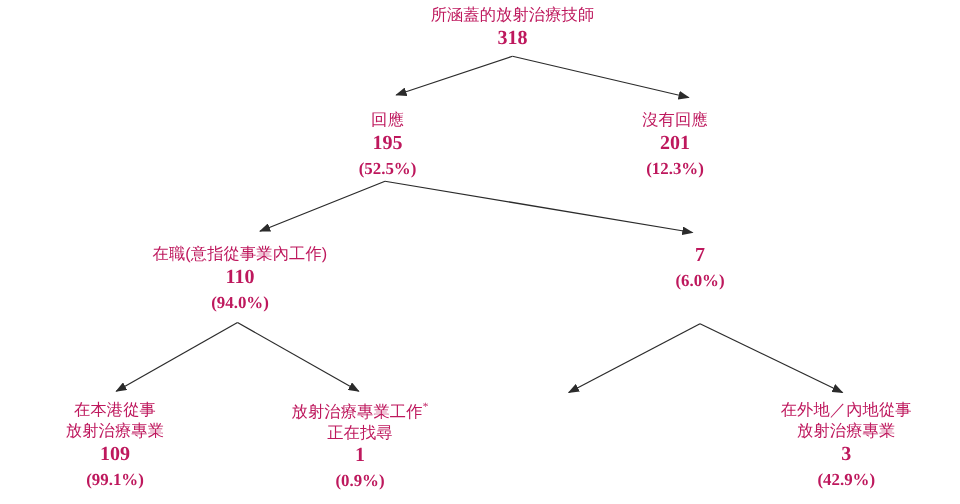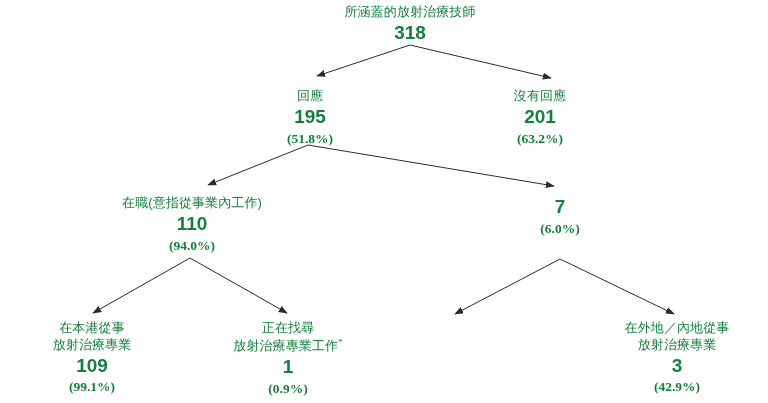--- a/index.html
+++ b/index.html
@@ -7,21 +7,21 @@
     padding: 0;
     background: #ffffff;
   }
   #canvas {
     position: relative;
     width: 768px;
     height: 403px;
     background: #ffffff;
     overflow: hidden;
     font-family: "Liberation Serif", "DejaVu Serif", serif;
-    color: #15803d;
+    color: #be185d;
   }
   svg#connectors {
     position: absolute;
     left: 0;
     top: 0;
     width: 768px;
     height: 403px;
     pointer-events: none;
   }
   .node {
@@ -32,22 +32,22 @@
   }
   .node .lbl {
     display: block;
     font-family: "Liberation Sans", "DejaVu Sans", sans-serif;
     font-size: 13.0px;
     font-weight: 400;
     letter-spacing: 0.1px;
   }
   .node .num {
     display: block;
-    font-family: Liberation Sans, sans-serif;
-    font-size: 19px;
+    font-family: Liberation Serif, serif;
+    font-size: 16px;
     font-weight: 700;
   }
   .node .pct {
     display: block;
     font-family: "Liberation Serif", "DejaVu Serif", serif;
     font-size: 13.5px;
     font-weight: 700;
   }
   .sup {
     font-size: 9px;
@@ -97,27 +97,27 @@
   </svg>
 
   <div class="node" style="left:410px; top:4px; transform:translateX(-50%);">
     <span class="lbl">所涵蓋的放射治療技師</span>
     <span class="num">318</span>
   </div>
 
   <div class="node" style="left:310px; top:88px; transform:translateX(-50%);">
     <span class="lbl">回應</span>
     <span class="num">195</span>
-    <span class="pct">(51.8%)</span>
+    <span class="pct">(52.5%)</span>
   </div>
 
   <div class="node" style="left:540px; top:88px; transform:translateX(-50%);">
     <span class="lbl">沒有回應</span>
     <span class="num">201</span>
-    <span class="pct">(63.2%)</span>
+    <span class="pct">(12.3%)</span>
   </div>
 
   <div class="node" style="left:192px; top:195px; transform:translateX(-50%);text-align:center;">
     <span class="lbl">在職(意指從事業內工作)</span>
     <span class="num">110</span>
     <span class="pct">(94.0%)</span>
   </div>
 
   <div class="node" style="left:560px; top:195px; transform:translateX(-50%);">
     <span class="num">7</span>
@@ -125,22 +125,22 @@
   </div>
 
   <div class="node" style="left:92px; top:320px; transform:translateX(-50%);">
     <span class="lbl">在本港從事</span>
     <span class="lbl">放射治療專業</span>
     <span class="num">109</span>
     <span class="pct">(99.1%)</span>
   </div>
 
   <div class="node" style="left:288px; top:320px; transform:translateX(-50%);">
+    <span class="lbl"><span>放射治療專業工作</span><span class="sup">*</span></span>
     <span class="lbl">正在找尋</span>
-    <span class="lbl"><span>放射治療專業工作</span><span class="sup">*</span></span>
     <span class="num">1</span>
     <span class="pct">(0.9%)</span>
   </div>
 
 
   <div class="node" style="left:677px; top:320px; transform:translateX(-50%);">
     <span class="lbl">在外地／內地從事</span>
     <span class="lbl">放射治療專業</span>
     <span class="num">3</span>
     <span class="pct">(42.9%)</span>

